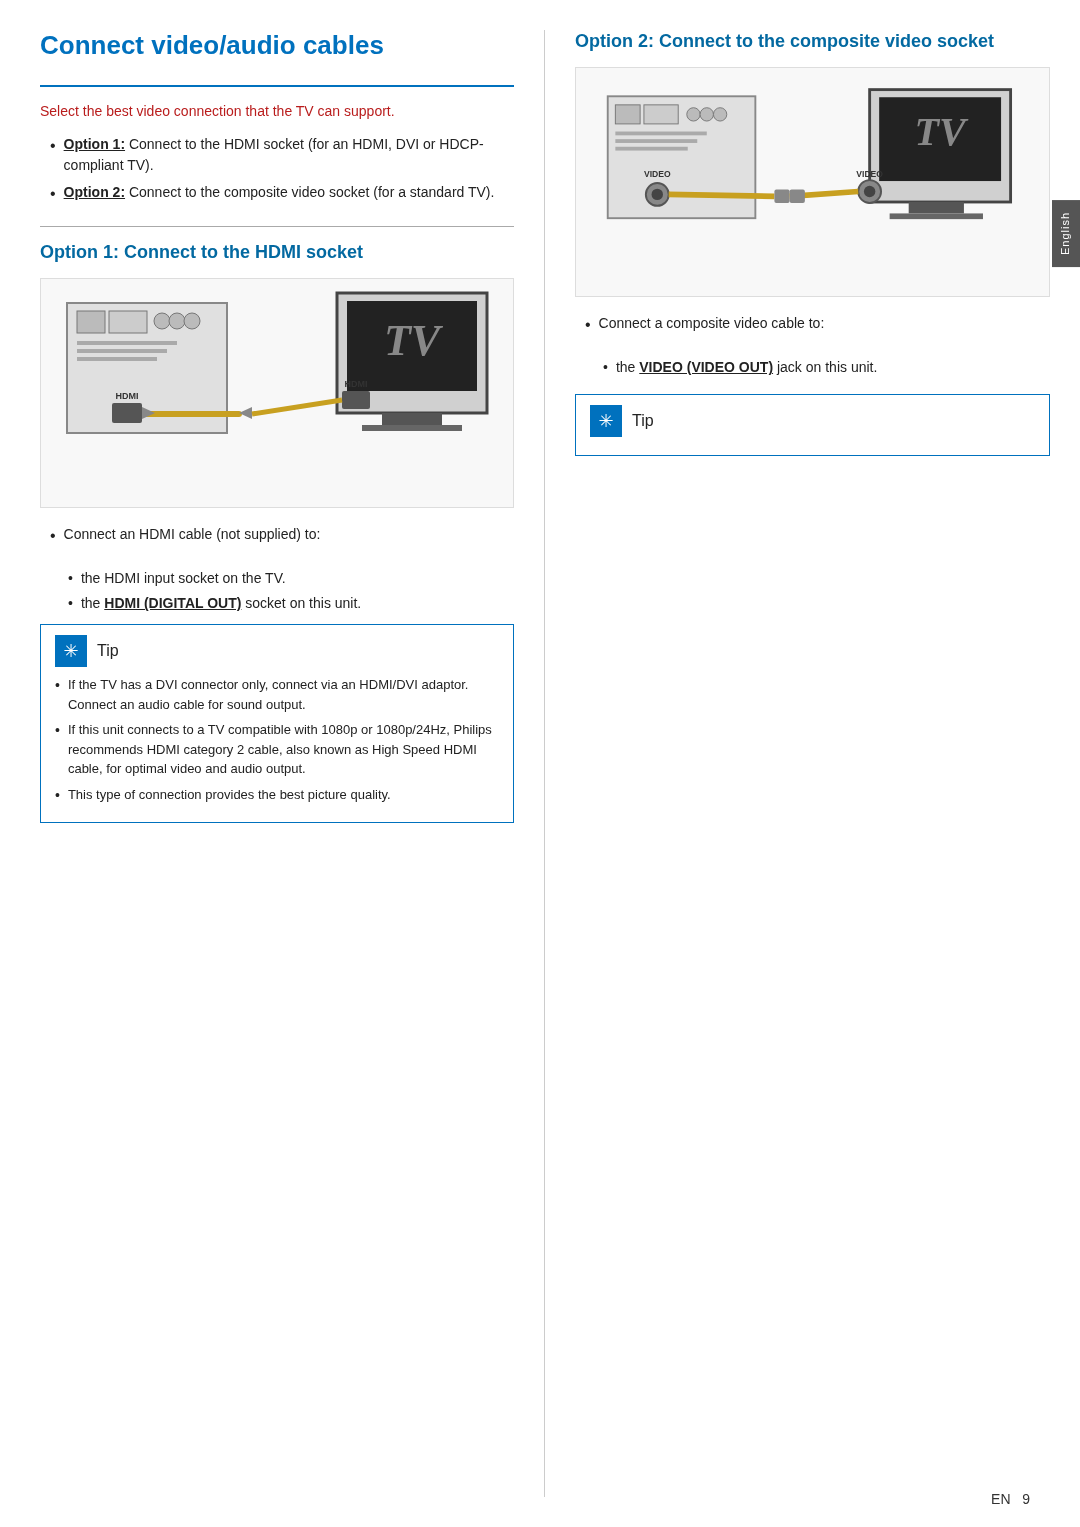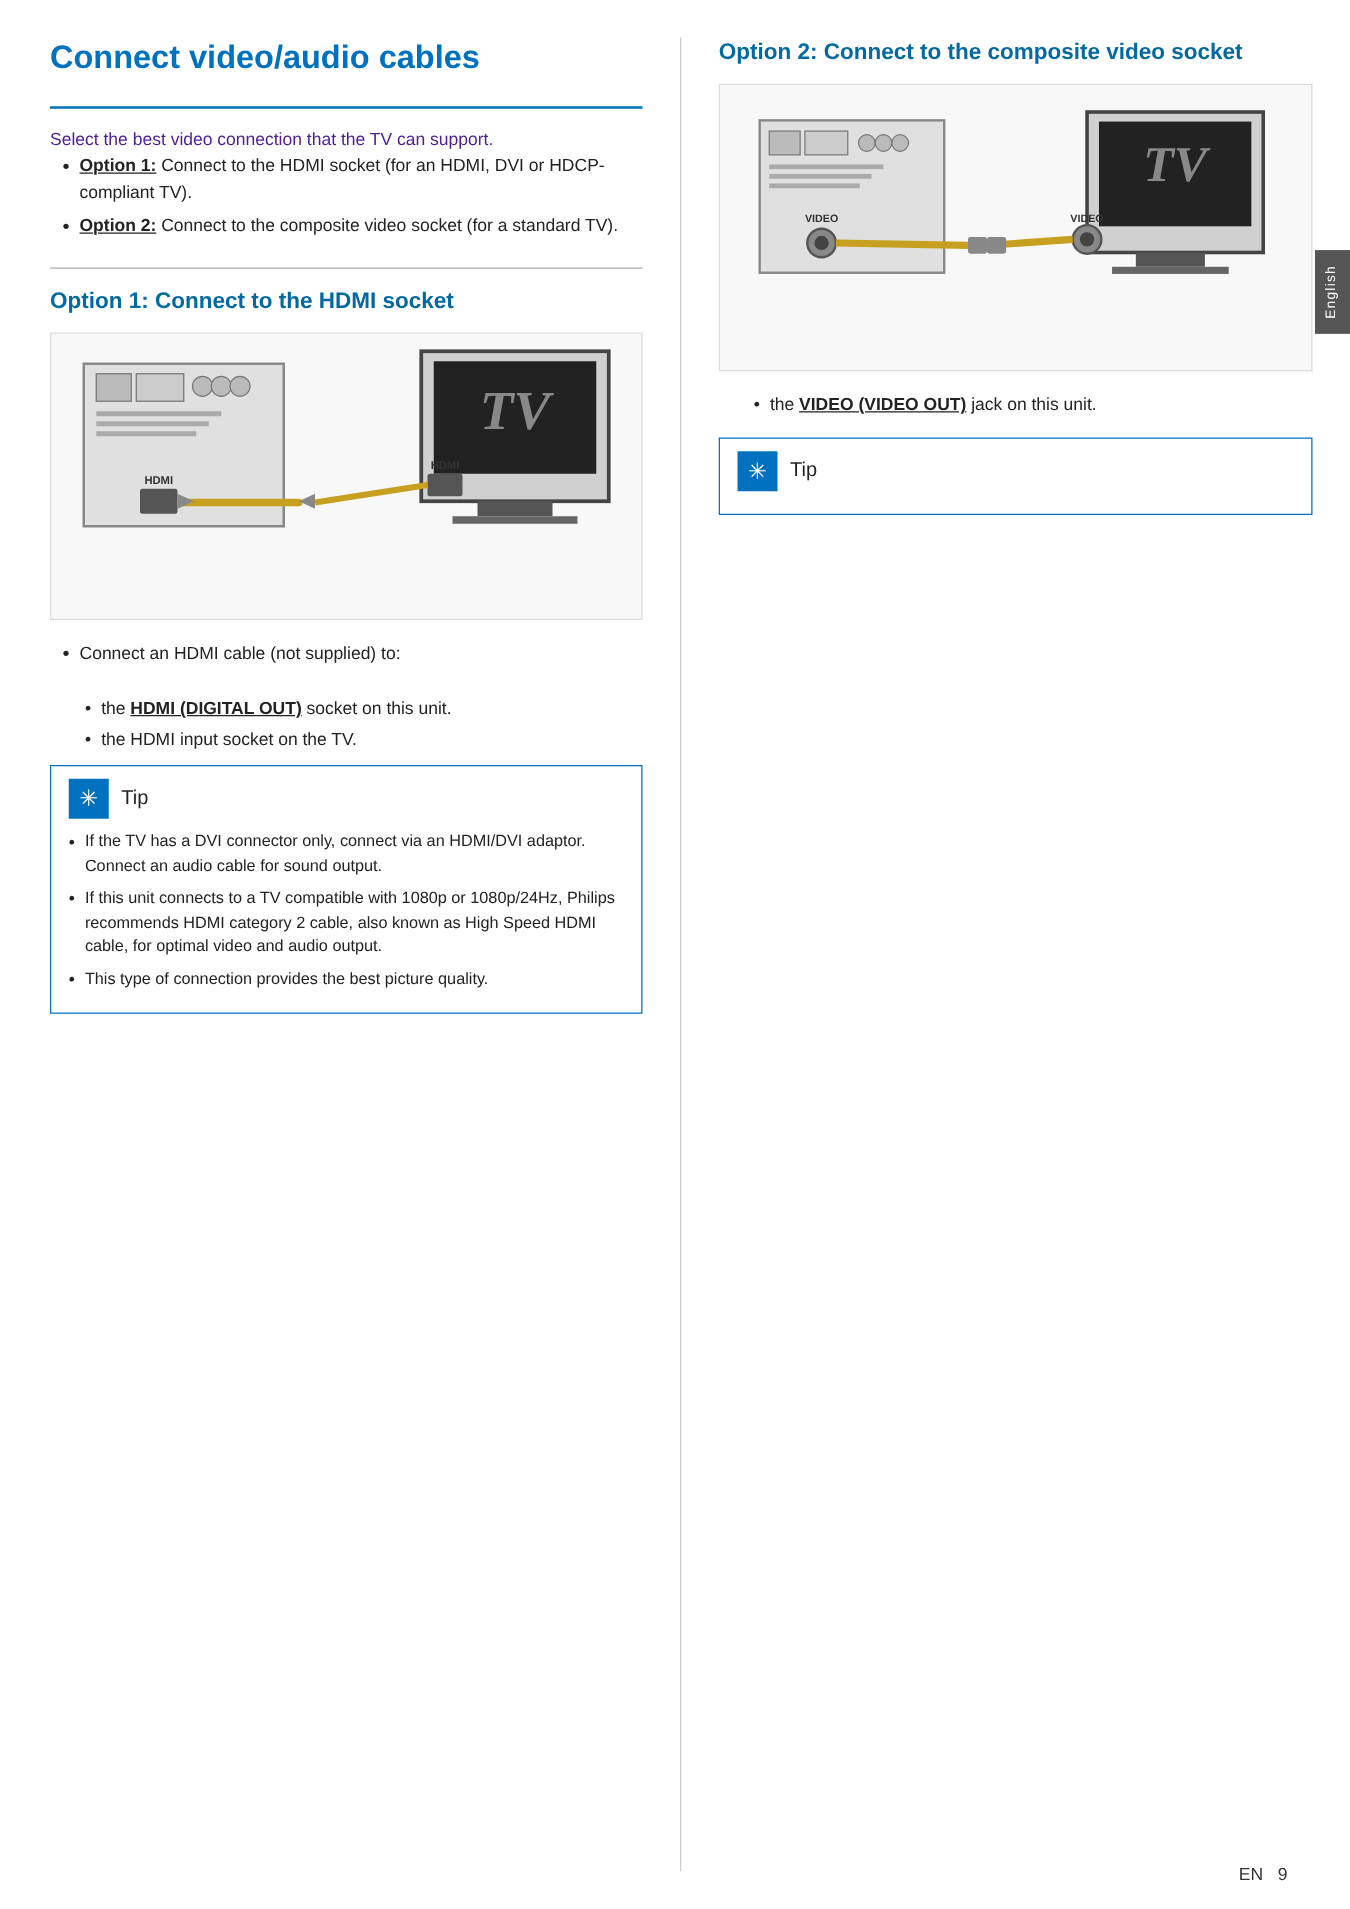--- a/index.html
+++ b/index.html
@@ -52,21 +52,22 @@
       font-size: 26px;
       font-weight: bold;
       color: #0071be;
       border-bottom: 2px solid #0071be;
       padding-bottom: 24px;
       margin-bottom: 14px;
     }
 
     .intro-text {
       font-size: 14px;
-      color: #4c1d95;
+      color: #b91c1c;
+      margin-bottom: 12px;
       line-height: 1.5;
     }
 
     .bullet-list {
       list-style: none;
       margin-left: 10px;
       margin-bottom: 20px;
     }
 
     .bullet-list > li {
@@ -274,26 +275,26 @@
       </svg>
     </div>
 
     <ul class="bullet-list">
       <li>
         <span>Connect an HDMI cable (not supplied) to:</span>
       </li>
     </ul>
     <ul class="sub-bullet-list">
       <li>
+        <span>the HDMI input socket on the TV.</span>
+      </li>
+      <li>
         <span>
           <span>the </span><span class="option-bold">HDMI (DIGITAL OUT)</span><span> socket on this unit.</span>
         </span>
-      </li>
-      <li>
-        <span>the HDMI input socket on the TV.</span>
       </li>
     </ul>
 
     <div class="tip-box">
       <div class="tip-header">
         <div class="tip-icon">
           <span class="tip-icon-star">✳</span>
         </div>
         <span class="tip-title">Tip</span>
       </div>
@@ -348,20 +349,25 @@
 
         <text x="295" y="100" font-size="9" font-weight="bold" text-anchor="middle" fill="#333">VIDEO</text>
         <circle cx="295" cy="115" r="12" fill="#888" stroke="#555" stroke-width="2"></circle>
         <circle cx="295" cy="115" r="6" fill="#444"></circle>
 
         <line x1="211" y1="120" x2="283" y2="115" stroke="#c8a020" stroke-width="6"></line>
         <rect x="211" y="113" width="16" height="14" fill="#888" rx="2"></rect>
       </svg>
     </div>
 
+    <ul class="bullet-list">
+      <li>
+        <span>Connect a composite video cable to:</span>
+      </li>
+    </ul>
     <ul class="sub-bullet-list">
       <li>
         <span>
           <span>the </span><span class="option-bold">VIDEO (VIDEO OUT)</span><span> jack on this unit.</span>
         </span>
       </li>
     </ul>
 
     <div class="tip-box" style="margin-top: 16px;">
       <div class="tip-header">

